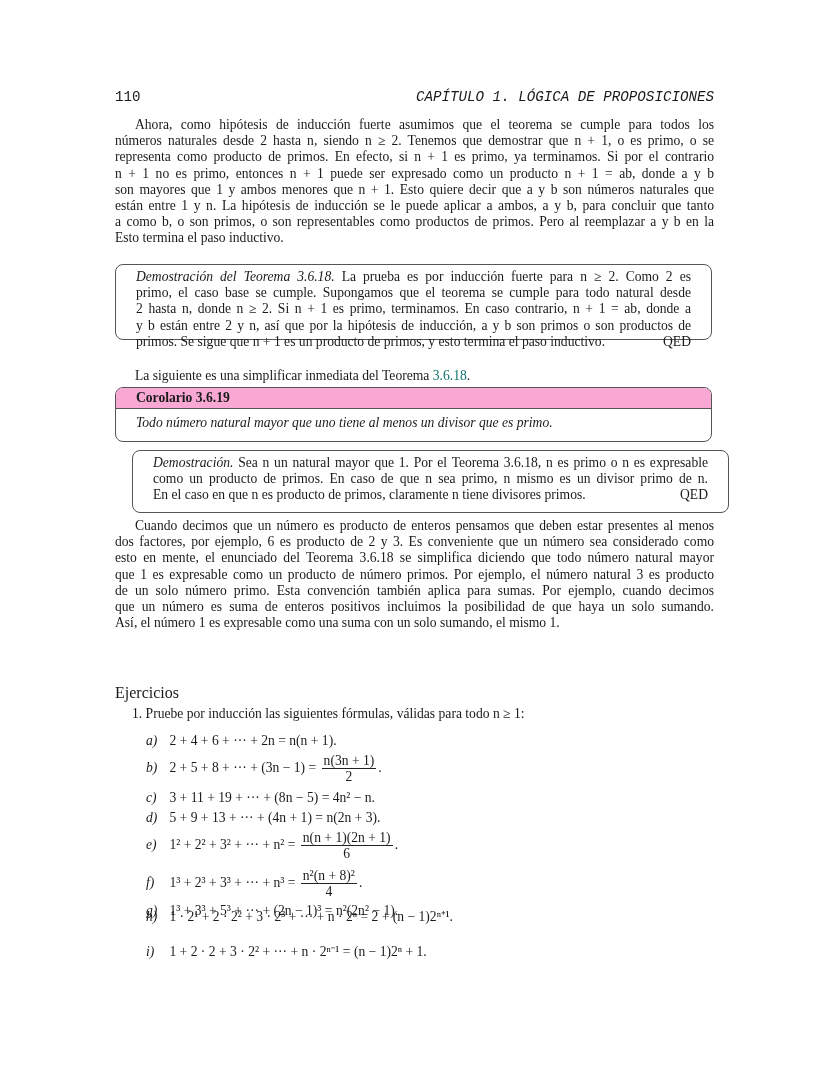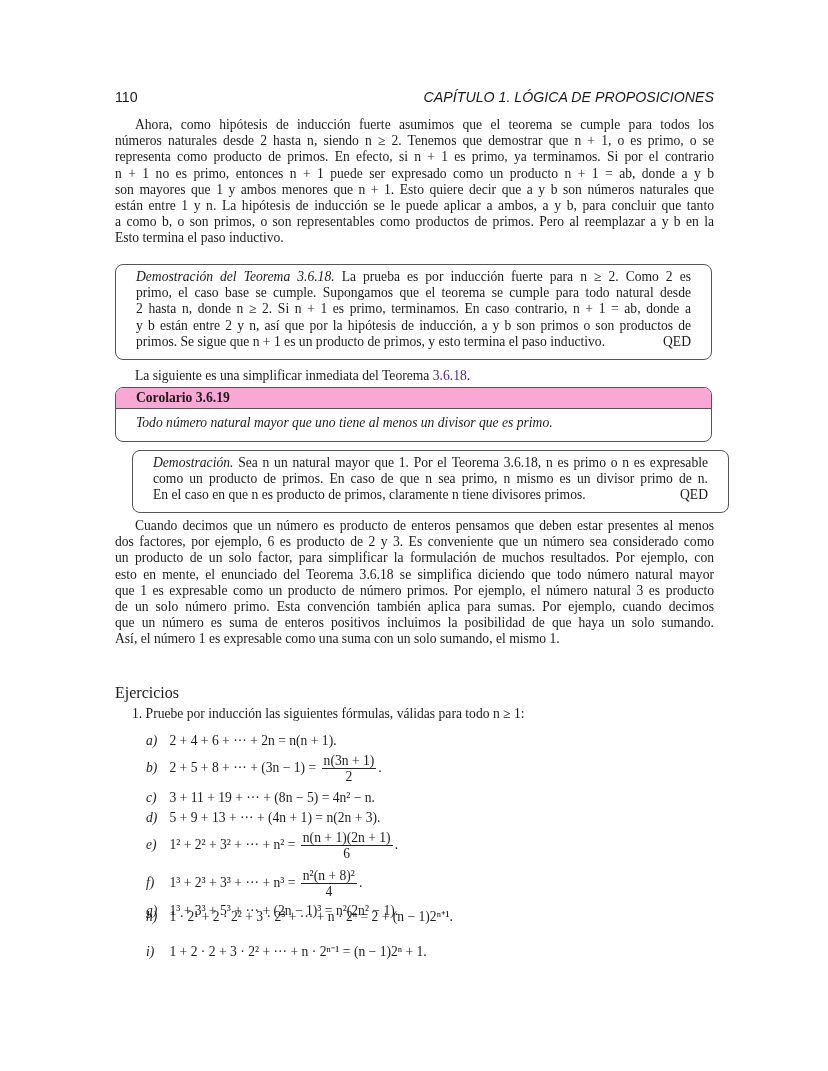--- a/index.html
+++ b/index.html
@@ -4,34 +4,34 @@
 <style>
   html, body { margin: 0; padding: 0; background: #ffffff; }
   body {
     width: 828px; height: 1071px; position: relative; overflow: hidden;
     font-family: "DejaVu Serif", "Liberation Serif", serif;
     color: #1a1a1a;
   }
   .page { position: absolute; left: 115px; top: 0; width: 599px; }
   .running-head {
     position: absolute; top: 89px; left: 0; width: 599px;
-    font-family: Liberation Sans, sans-serif; font-size: 14.2px;
+    font-family: Liberation Mono, monospace; font-size: 14.2px;
     display: flex; justify-content: space-between;
   }
   .running-head .chap { font-style: italic; }
   .para {
     position: absolute; left: 0; width: 599px;
     font-family: "Liberation Serif", serif; font-size: 13.6px;
     line-height: 16.2px; text-align: justify; text-indent: 20px;
   }
   .para .ln { display: block; text-align: justify; text-align-last: justify; text-indent: 0; white-space: nowrap; }
   .para .ln.last { text-align-last: left; }
   .para .ln.first { padding-left: 20px; }
   i, .m { font-style: italic; }
-  .ref { color: #4c1d95; }
+  .ref { color: #0f766e; }
   .box {
     position: absolute; left: 0; width: 597px;
     border: 1.4px solid #555; border-radius: 8px; box-sizing: border-box;
     font-family: "Liberation Serif", serif; font-size: 13.6px; line-height: 16.2px;
   }
   .box .inner { padding: 4px 20px 4px 20px; }
   .box .ln { display: block; text-align: justify; text-align-last: justify; white-space: nowrap; }
   .box .ln.last { text-align-last: left; }
   .qed { float: right; }
   .cor-head {
@@ -69,21 +69,21 @@
     <span class="ln first">Ahora, como hipótesis de inducción fuerte asumimos que el teorema se cumple para todos los</span>
     <span class="ln">números naturales desde 2 hasta n, siendo n ≥ 2. Tenemos que demostrar que n + 1, o es primo, o se</span>
     <span class="ln">representa como producto de primos. En efecto, si n + 1 es primo, ya terminamos. Si por el contrario</span>
     <span class="ln">n + 1 no es primo, entonces n + 1 puede ser expresado como un producto n + 1 = ab, donde a y b</span>
     <span class="ln">son mayores que 1 y ambos menores que n + 1. Esto quiere decir que a y b son números naturales que</span>
     <span class="ln">están entre 1 y n. La hipótesis de inducción se le puede aplicar a ambos, a y b, para concluir que tanto</span>
     <span class="ln">a como b, o son primos, o son representables como productos de primos. Pero al reemplazar a y b en la</span>
     <span class="ln last">Esto termina el paso inductivo.</span>
   </div>
 
-  <div class="box" style="top:264px; height:96px;">
+  <div class="box" style="top:264px; height:76px;">
     <div class="inner">
       <span class="ln"><i>Demostración del Teorema 3.6.18.</i> <span>La prueba es por inducción fuerte para n ≥ 2. Como 2 es</span></span>
       <span class="ln">primo, el caso base se cumple. Supongamos que el teorema se cumple para todo natural desde</span>
       <span class="ln">2 hasta n, donde n ≥ 2. Si n + 1 es primo, terminamos. En caso contrario, n + 1 = ab, donde a</span>
       <span class="ln">y b están entre 2 y n, así que por la hipótesis de inducción, a y b son primos o son productos de</span>
       <span class="ln last"><span>primos. Se sigue que n + 1 es un producto de primos, y esto termina el paso inductivo.</span><span class="qed">QED</span></span>
     </div>
   </div>
 
   <div class="para" style="top:368px;">
@@ -99,21 +99,20 @@
     <div class="inner">
       <span class="ln"><i>Demostración.</i> <span>Sea n un natural mayor que 1. Por el Teorema 3.6.18, n es primo o n es expresable</span></span>
       <span class="ln">como un producto de primos. En caso de que n sea primo, n mismo es un divisor primo de n.</span>
       <span class="ln last"><span>En el caso en que n es producto de primos, claramente n tiene divisores primos.</span><span class="qed">QED</span></span>
     </div>
   </div>
 
   <div class="para" style="top:518px;">
     <span class="ln first">Cuando decimos que un número es producto de enteros pensamos que deben estar presentes al menos</span>
     <span class="ln">dos factores, por ejemplo, 6 es producto de 2 y 3. Es conveniente que un número sea considerado como</span>
-    <span class="ln">un producto de un solo factor, para simplificar la formulación de muchos resultados. Por ejemplo, con</span>
     <span class="ln">esto en mente, el enunciado del Teorema 3.6.18 se simplifica diciendo que todo número natural mayor</span>
     <span class="ln">que 1 es expresable como un producto de número primos. Por ejemplo, el número natural 3 es producto</span>
     <span class="ln">de un solo número primo. Esta convención también aplica para sumas. Por ejemplo, cuando decimos</span>
     <span class="ln">que un número es suma de enteros positivos incluimos la posibilidad de que haya un solo sumando.</span>
     <span class="ln last">Así, el número 1 es expresable como una suma con un solo sumando, el mismo 1.</span>
   </div>
 
   <h2 class="section-title">Ejercicios</h2>
 
   <div class="ex-intro">1. Pruebe por inducción las siguientes fórmulas, válidas para todo n ≥ 1:</div>

